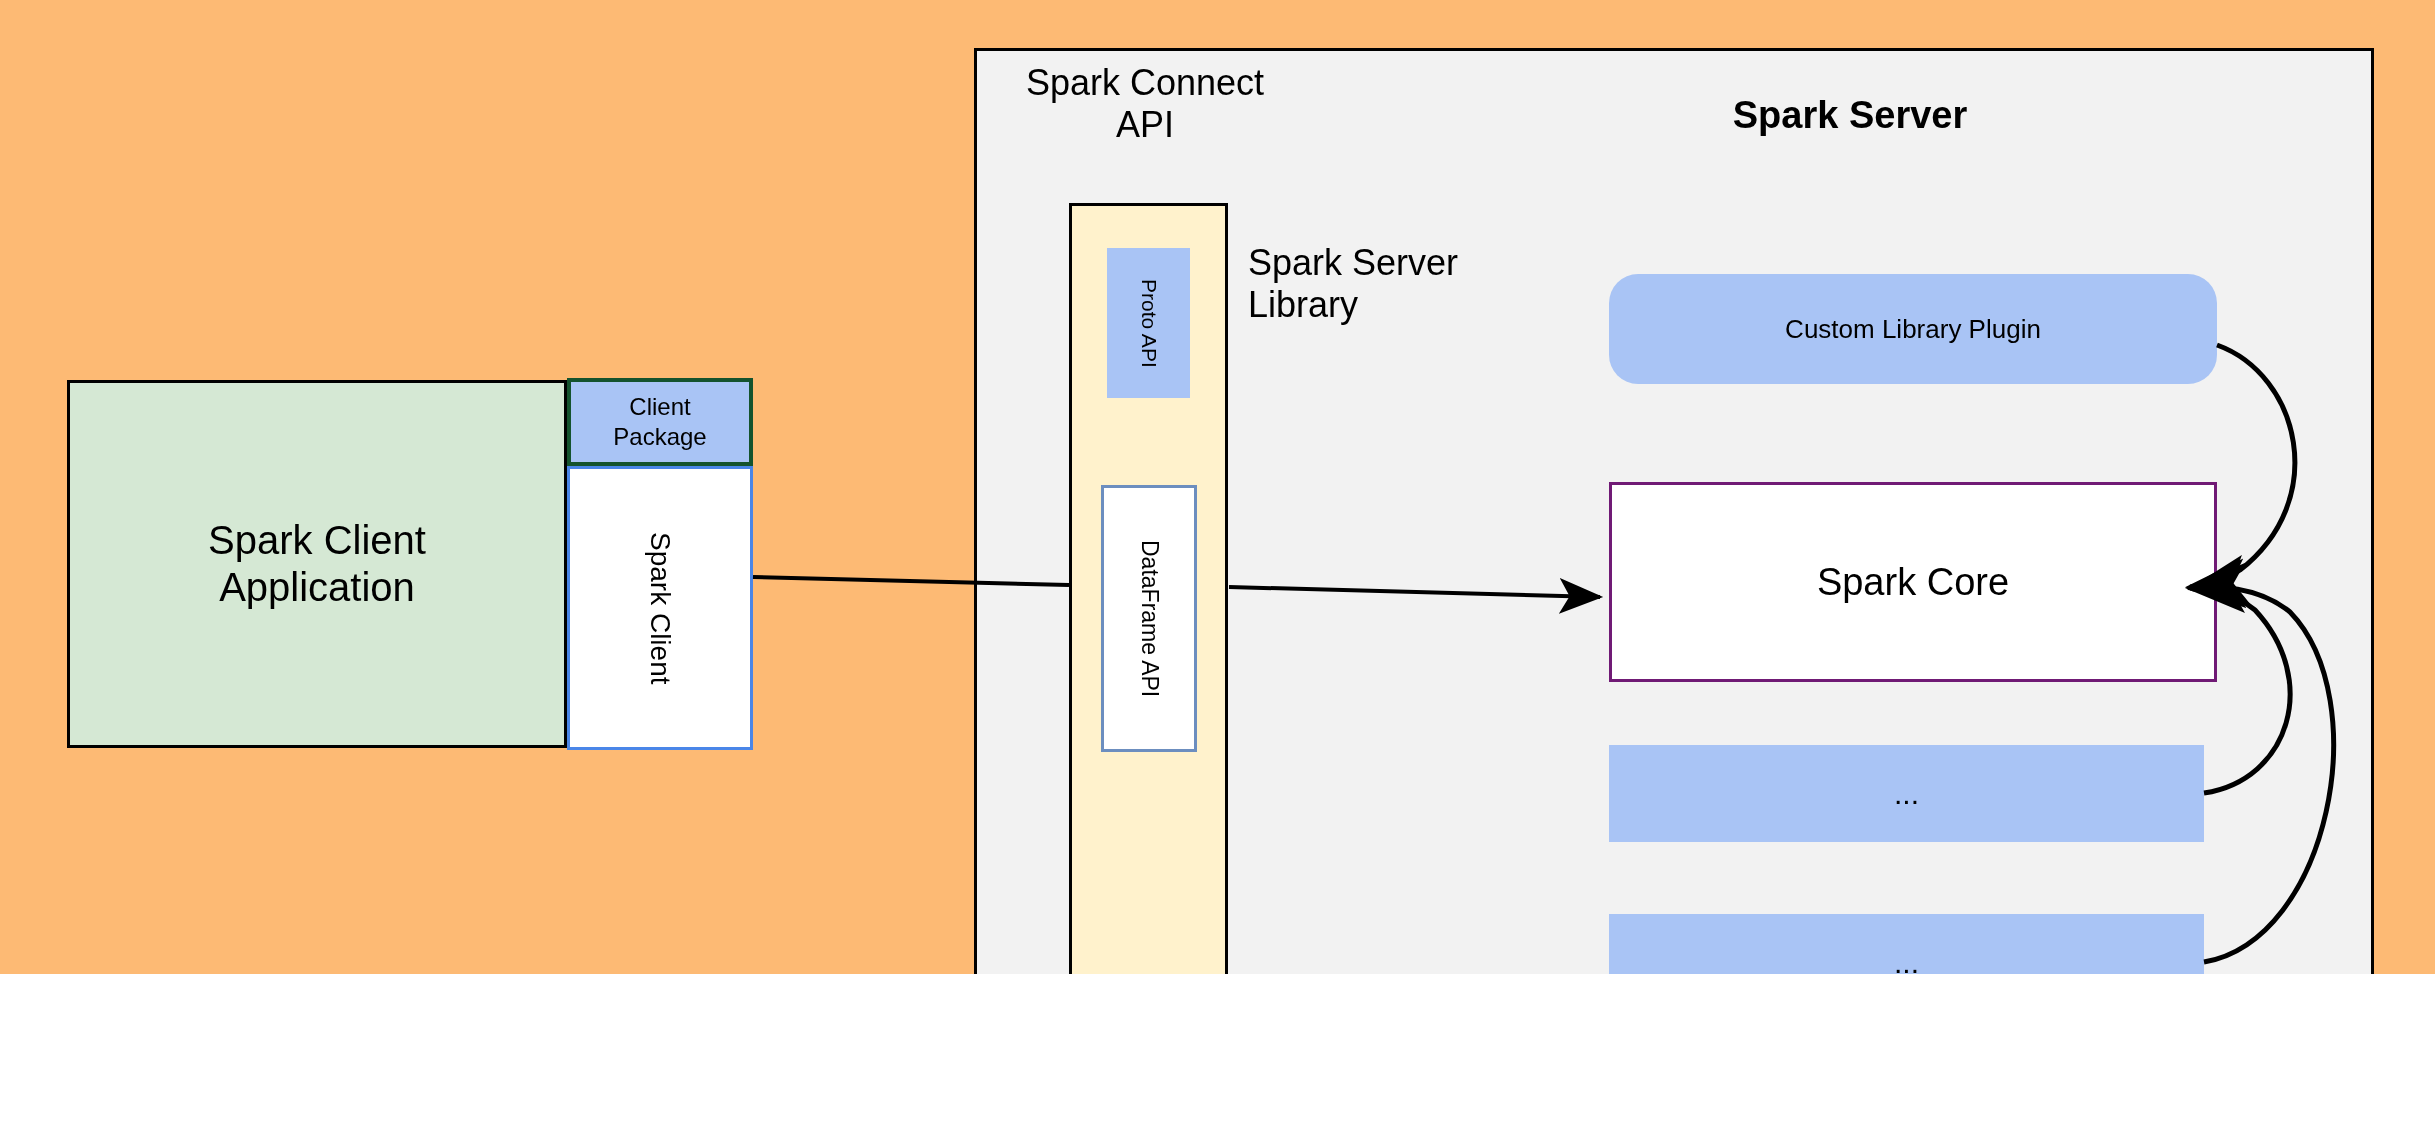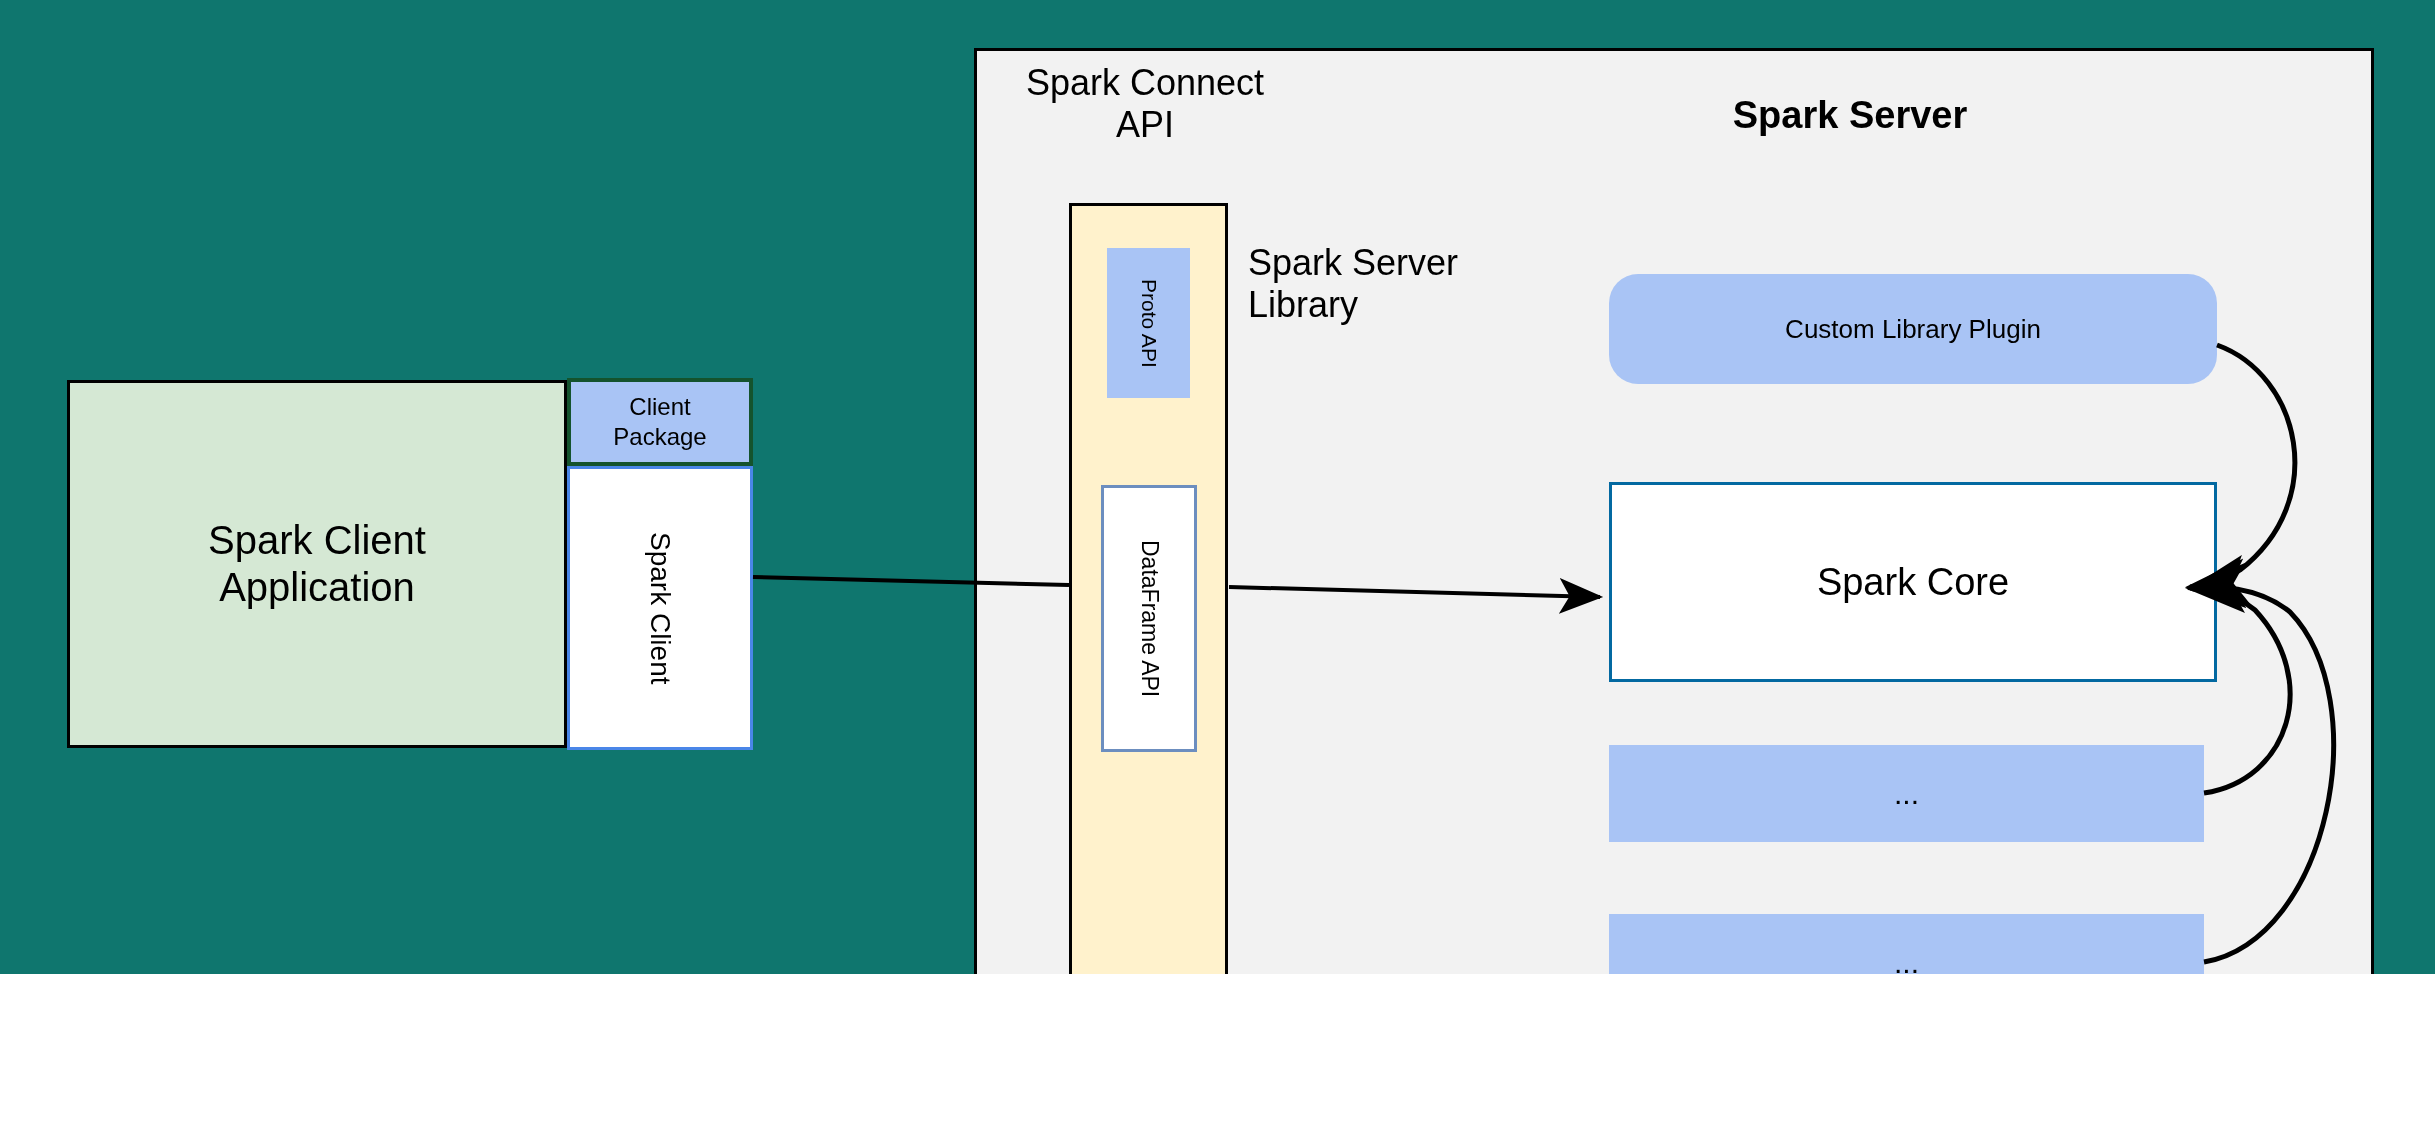--- a/index.html
+++ b/index.html
@@ -8,21 +8,21 @@
     background: #ffffff;
   }
   body {
     font-family: "Liberation Sans", sans-serif;
     -webkit-font-smoothing: antialiased;
   }
   #canvas {
     position: relative;
     width: 2435px;
     height: 974px;
-    background: #0f766e;
+    background: #fdba74;
     overflow: hidden;
   }
   .box {
     position: absolute;
     box-sizing: border-box;
     display: flex;
     align-items: center;
     justify-content: center;
     text-align: center;
     color: #000000;
@@ -148,21 +148,21 @@
     background: #a9c4f5;
     font-size: 26px;
     border-radius: 29px;
   }
   #spark-core {
     left: 1609px;
     top: 482px;
     width: 608px;
     height: 200px;
     background: #ffffff;
-    border: 3px solid #0369a1;
+    border: 3px solid #701a75;
     font-size: 38px;
   }
   #dots-box-1 {
     left: 1609px;
     top: 745px;
     width: 595px;
     height: 97px;
     background: #a9c4f5;
     font-size: 30px;
   }

